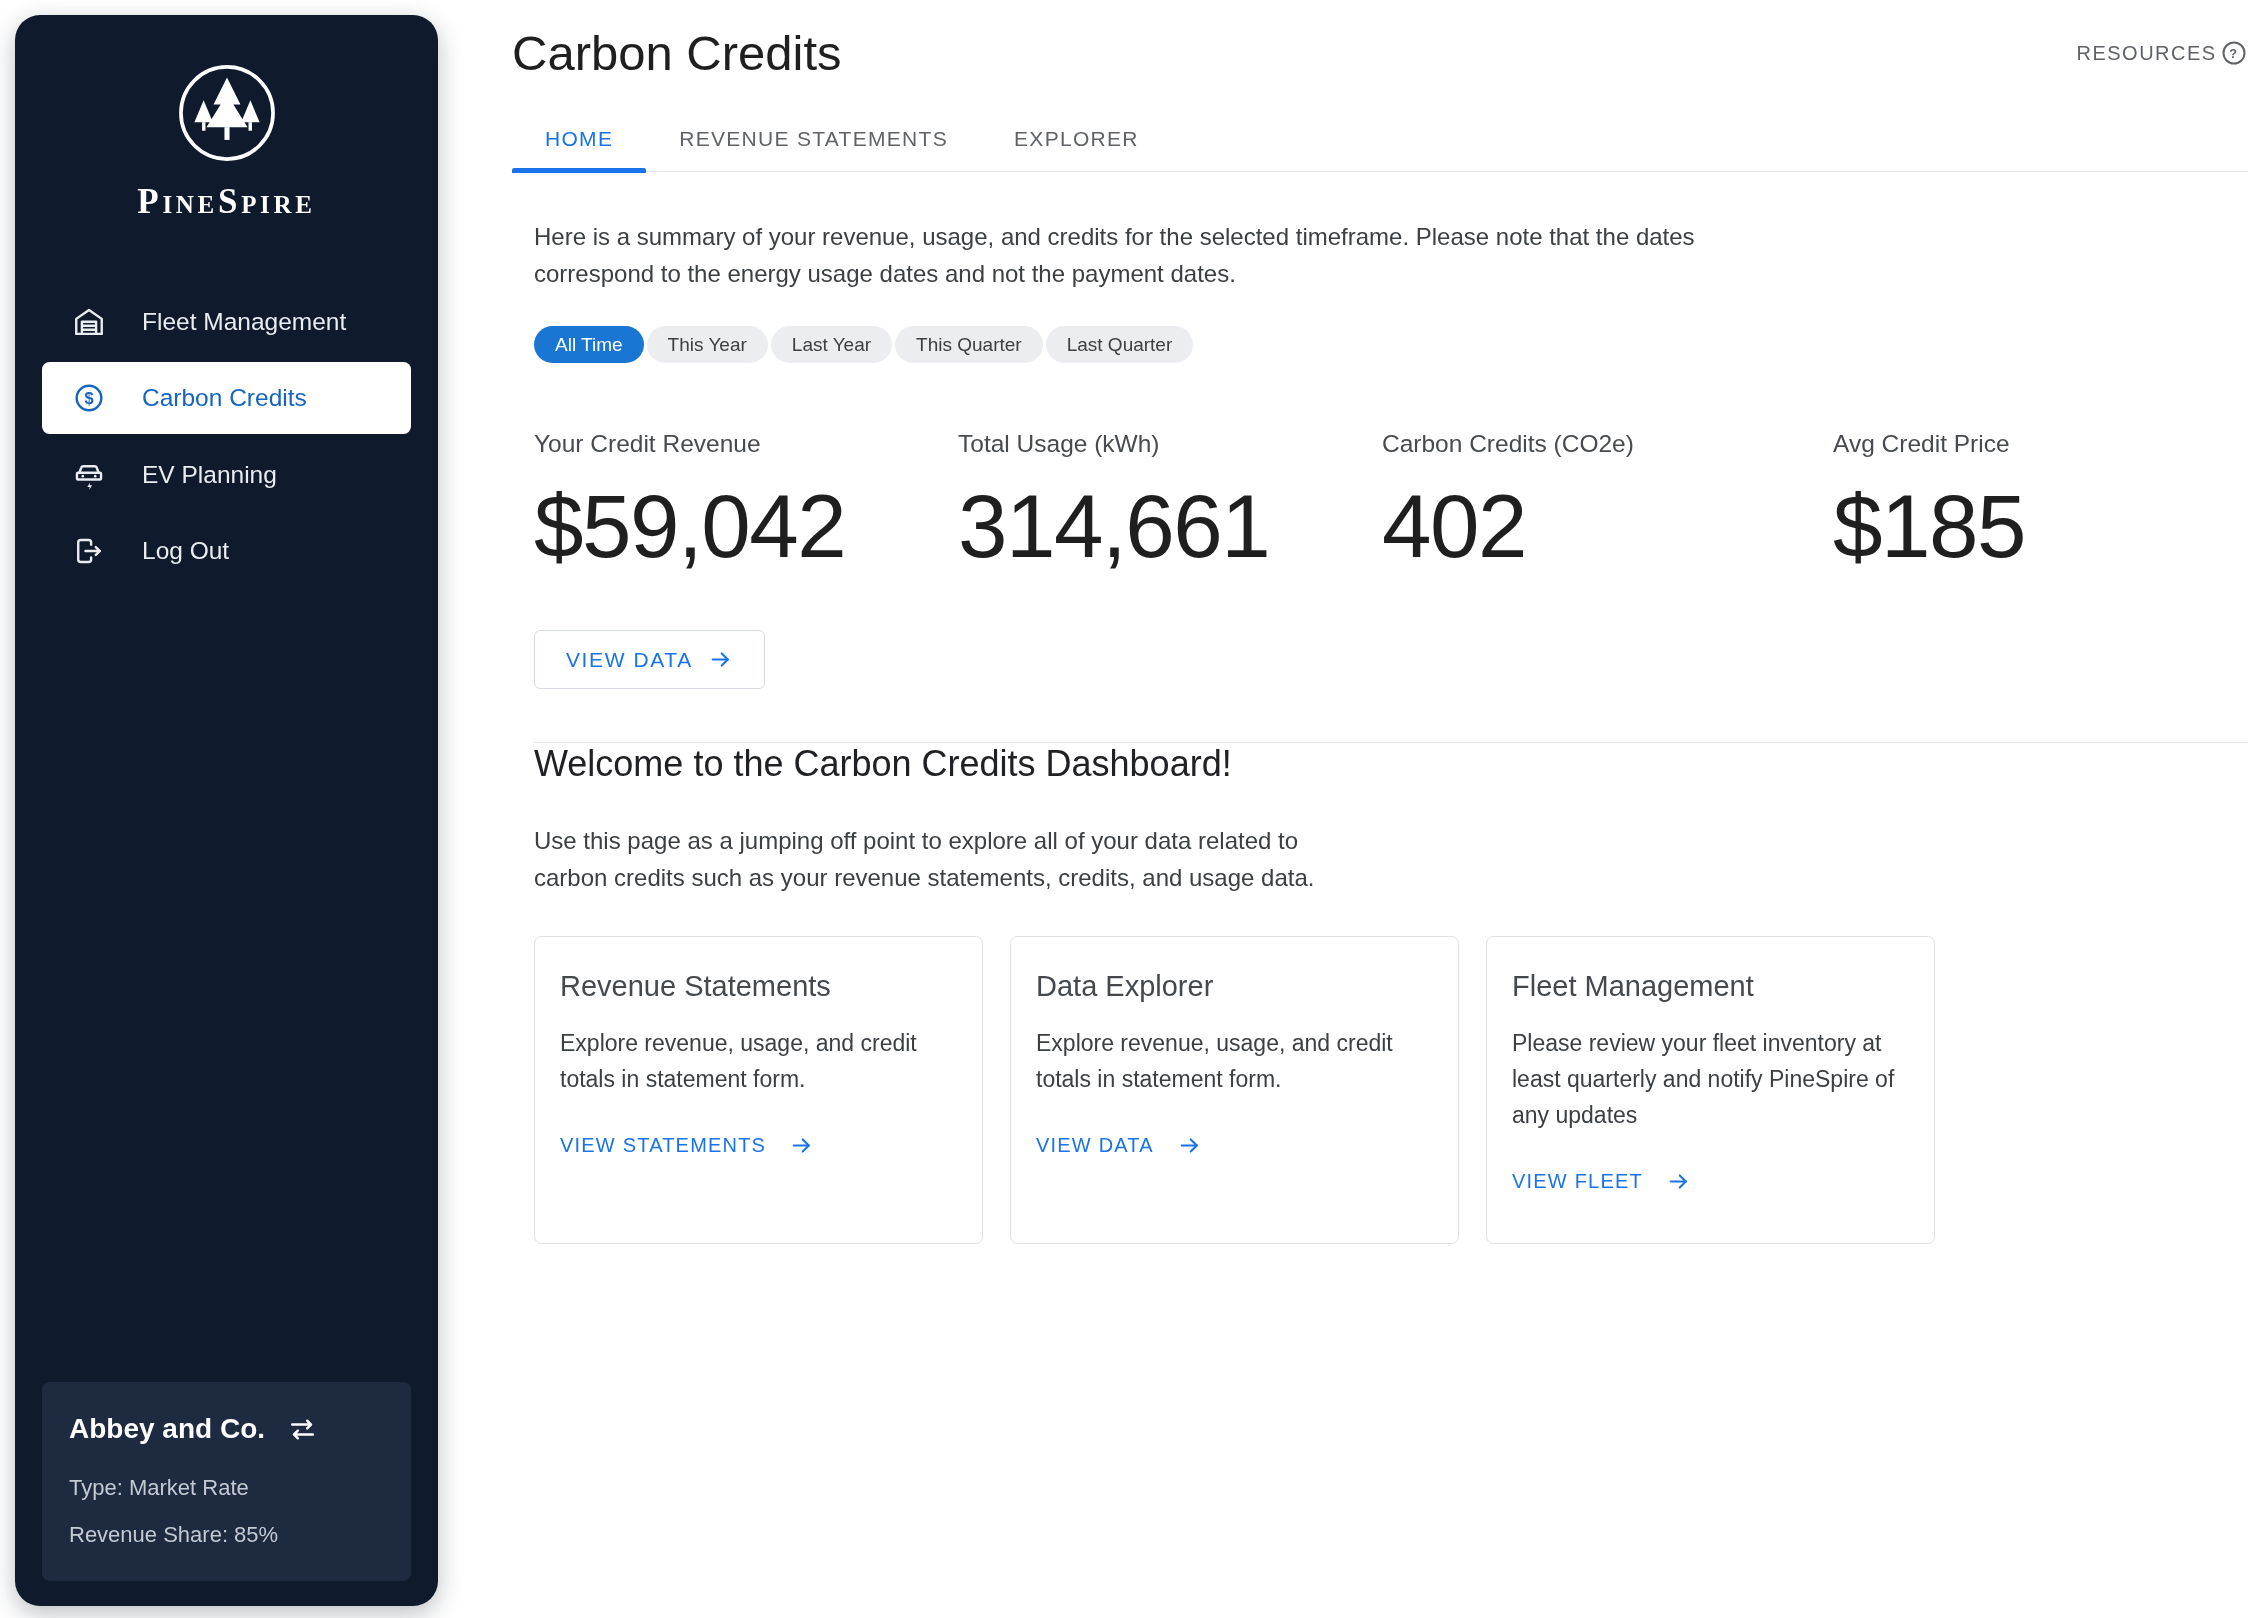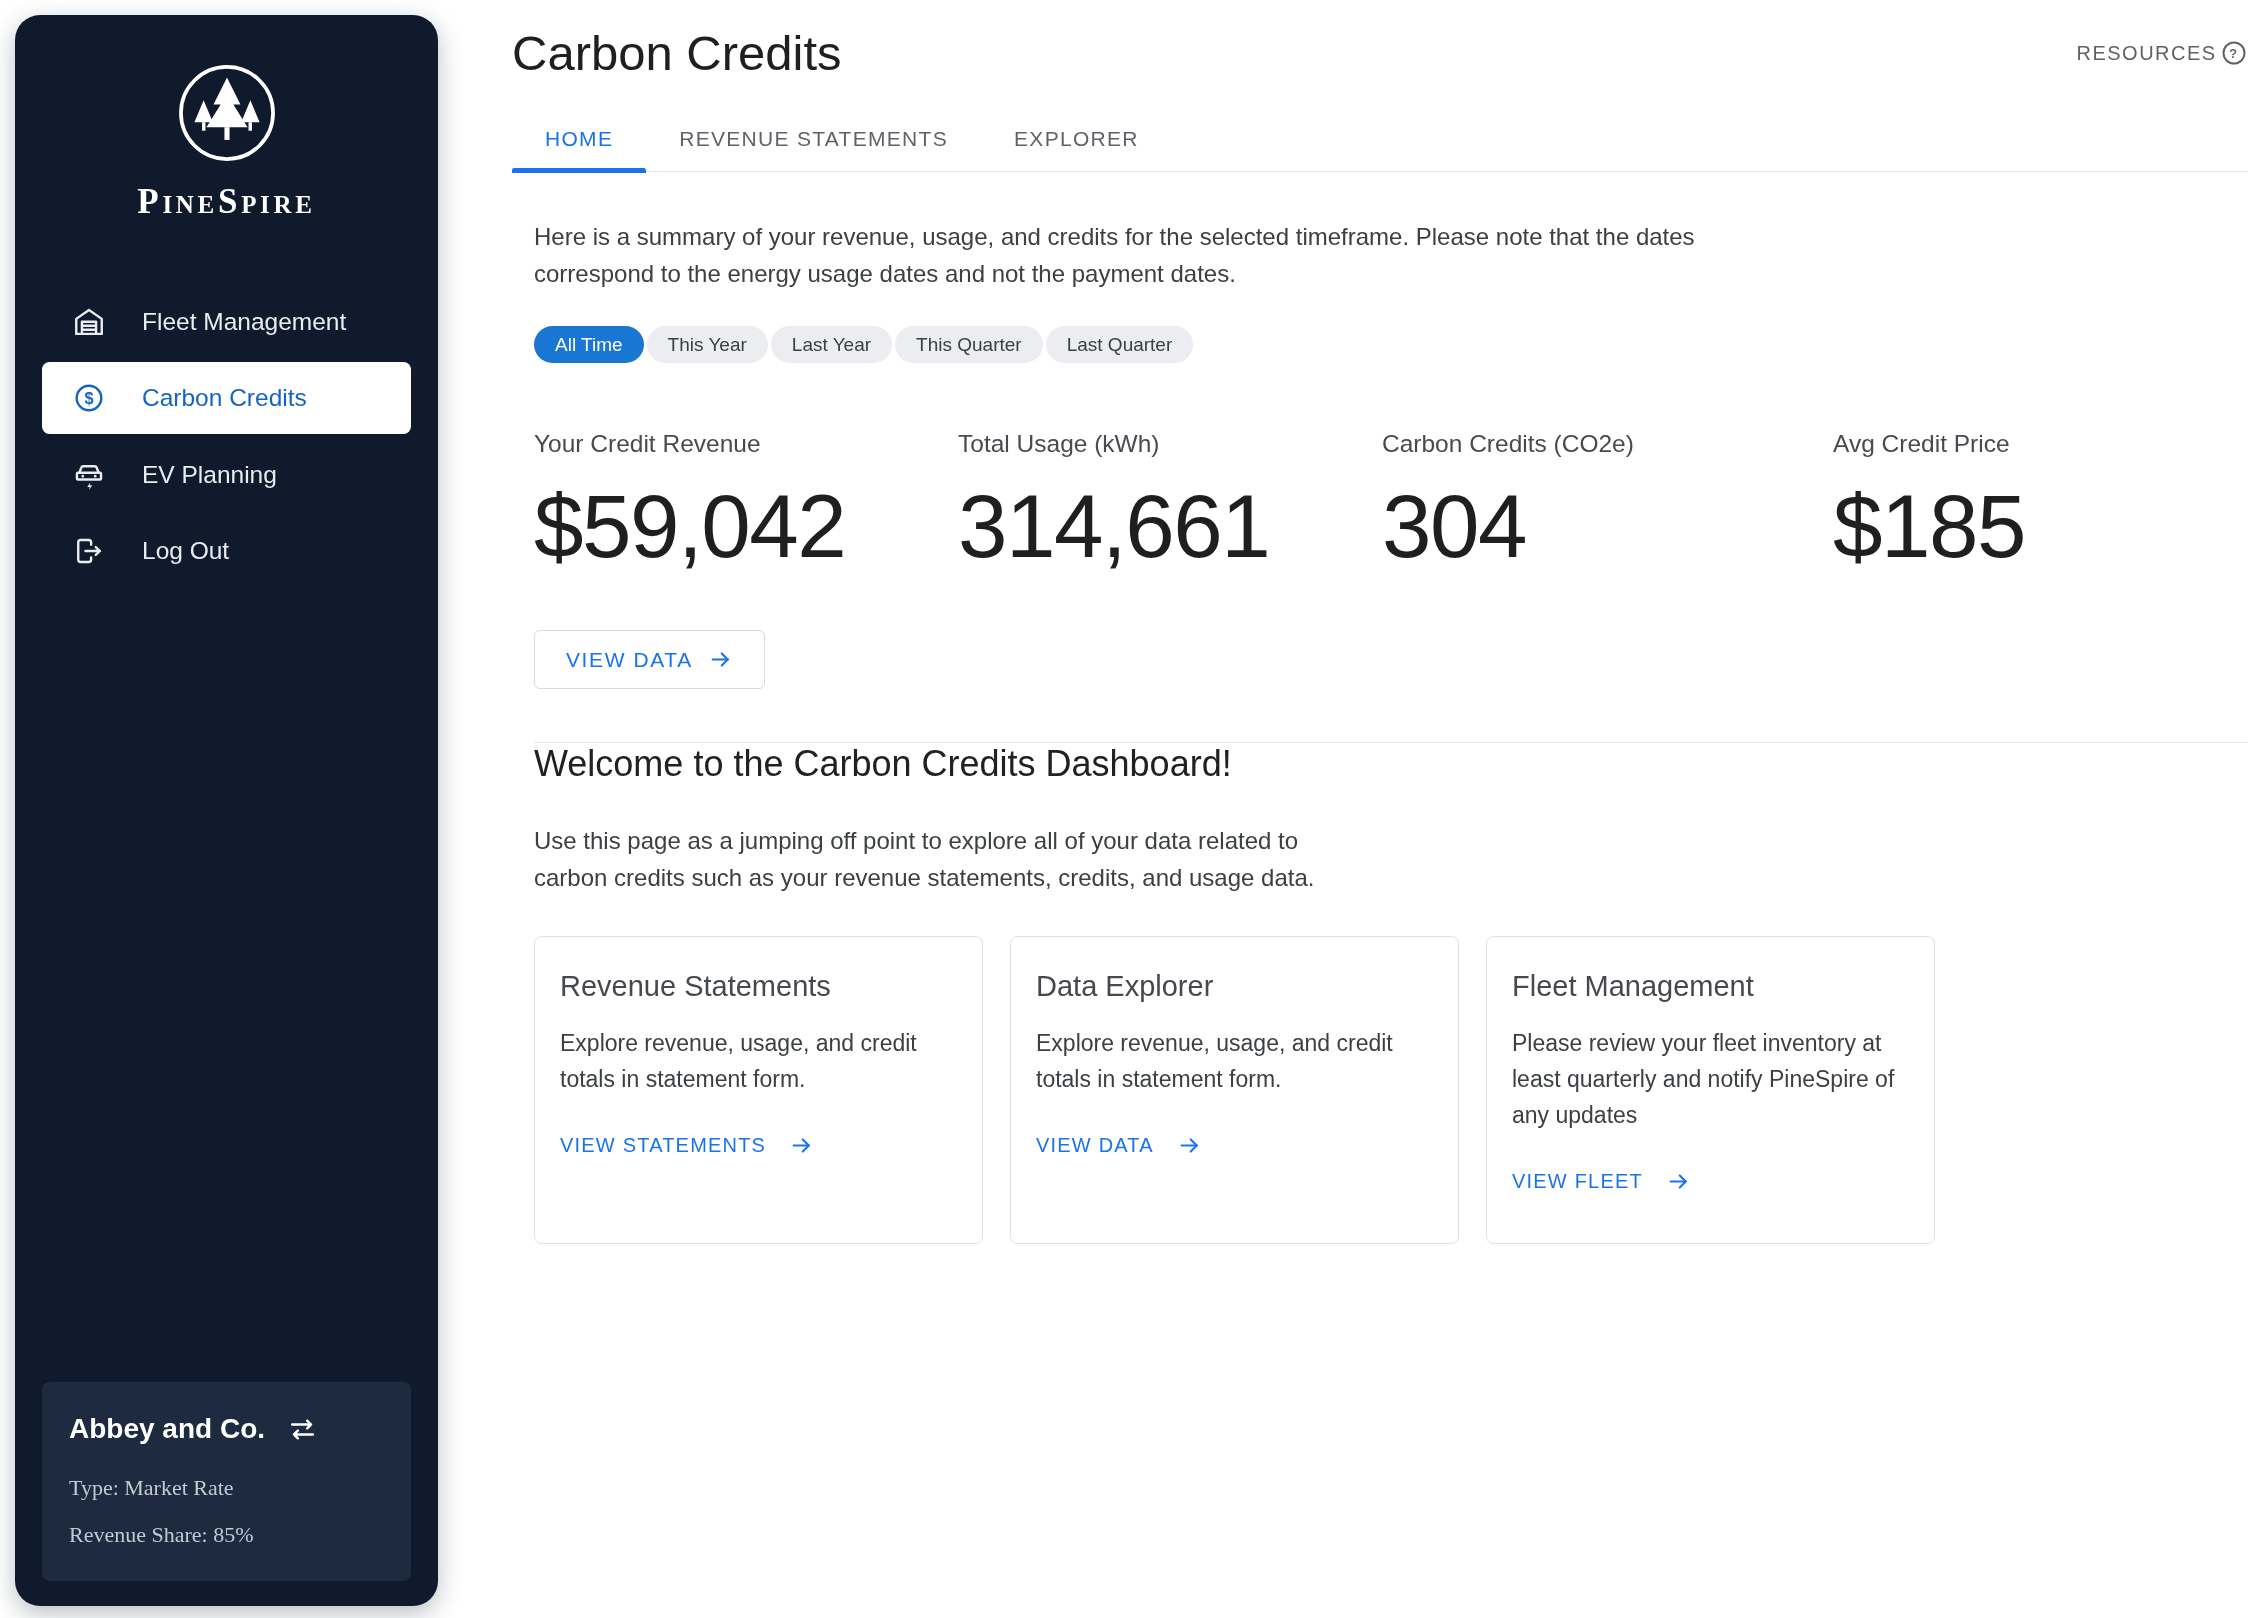--- a/index.html
+++ b/index.html
@@ -44,21 +44,21 @@
   .nav-item.selected { background: #ffffff; color: #1565c0; font-weight: 500; }
   .org-card {
     position: absolute; left: 27px; right: 27px; bottom: 25px;
     background: #1d2a3f; border-radius: 7.4px;
     padding: 31px 27px 33px 27px;
   }
   .org-head { display: flex; align-items: center; gap: 22px; }
   .org-name { font-size: 28px; font-weight: 700; color: #ffffff; }
   .swap-icon { cursor: pointer; color: #ffffff; }
   .swap-icon svg { width: 31px; height: 31px; }
-  .org-line { margin-top: 21px; font-size: 22px; color: #c3cad4; font-family: Liberation Serif, serif; }
+  .org-line { margin-top: 21px; font-size: 22px; color: #c3cad4; }
   .org-line.first { margin-top: 30px; }
 
   
   .main { position: absolute; left: 512px; top: 0; right: 13.3px; }
   .header-row { display: flex; align-items: center; justify-content: space-between; margin-top: 25px; }
   h1.page-title { margin: 0; font-size: 49px; font-weight: 400; color: #1f1f1f; }
   .resources {
     display: flex; align-items: center; gap: 3px;
     color: #5f6368; font-size: 20px; font-weight: 500; letter-spacing: 1.5px;
     cursor: pointer;
@@ -247,21 +247,21 @@
         <div class="stat">
           <div class="stat-label">Your Credit Revenue</div>
           <div class="stat-value">$59,042</div>
         </div>
         <div class="stat">
           <div class="stat-label">Total Usage (kWh)</div>
           <div class="stat-value">314,661</div>
         </div>
         <div class="stat">
           <div class="stat-label">Carbon Credits (CO2e)</div>
-          <div class="stat-value">304</div>
+          <div class="stat-value">402</div>
         </div>
         <div class="stat">
           <div class="stat-label">Avg Credit Price</div>
           <div class="stat-value">$185</div>
         </div>
       </div>
 
       <button class="outline-btn">
         <span>VIEW DATA</span>
         <span>

